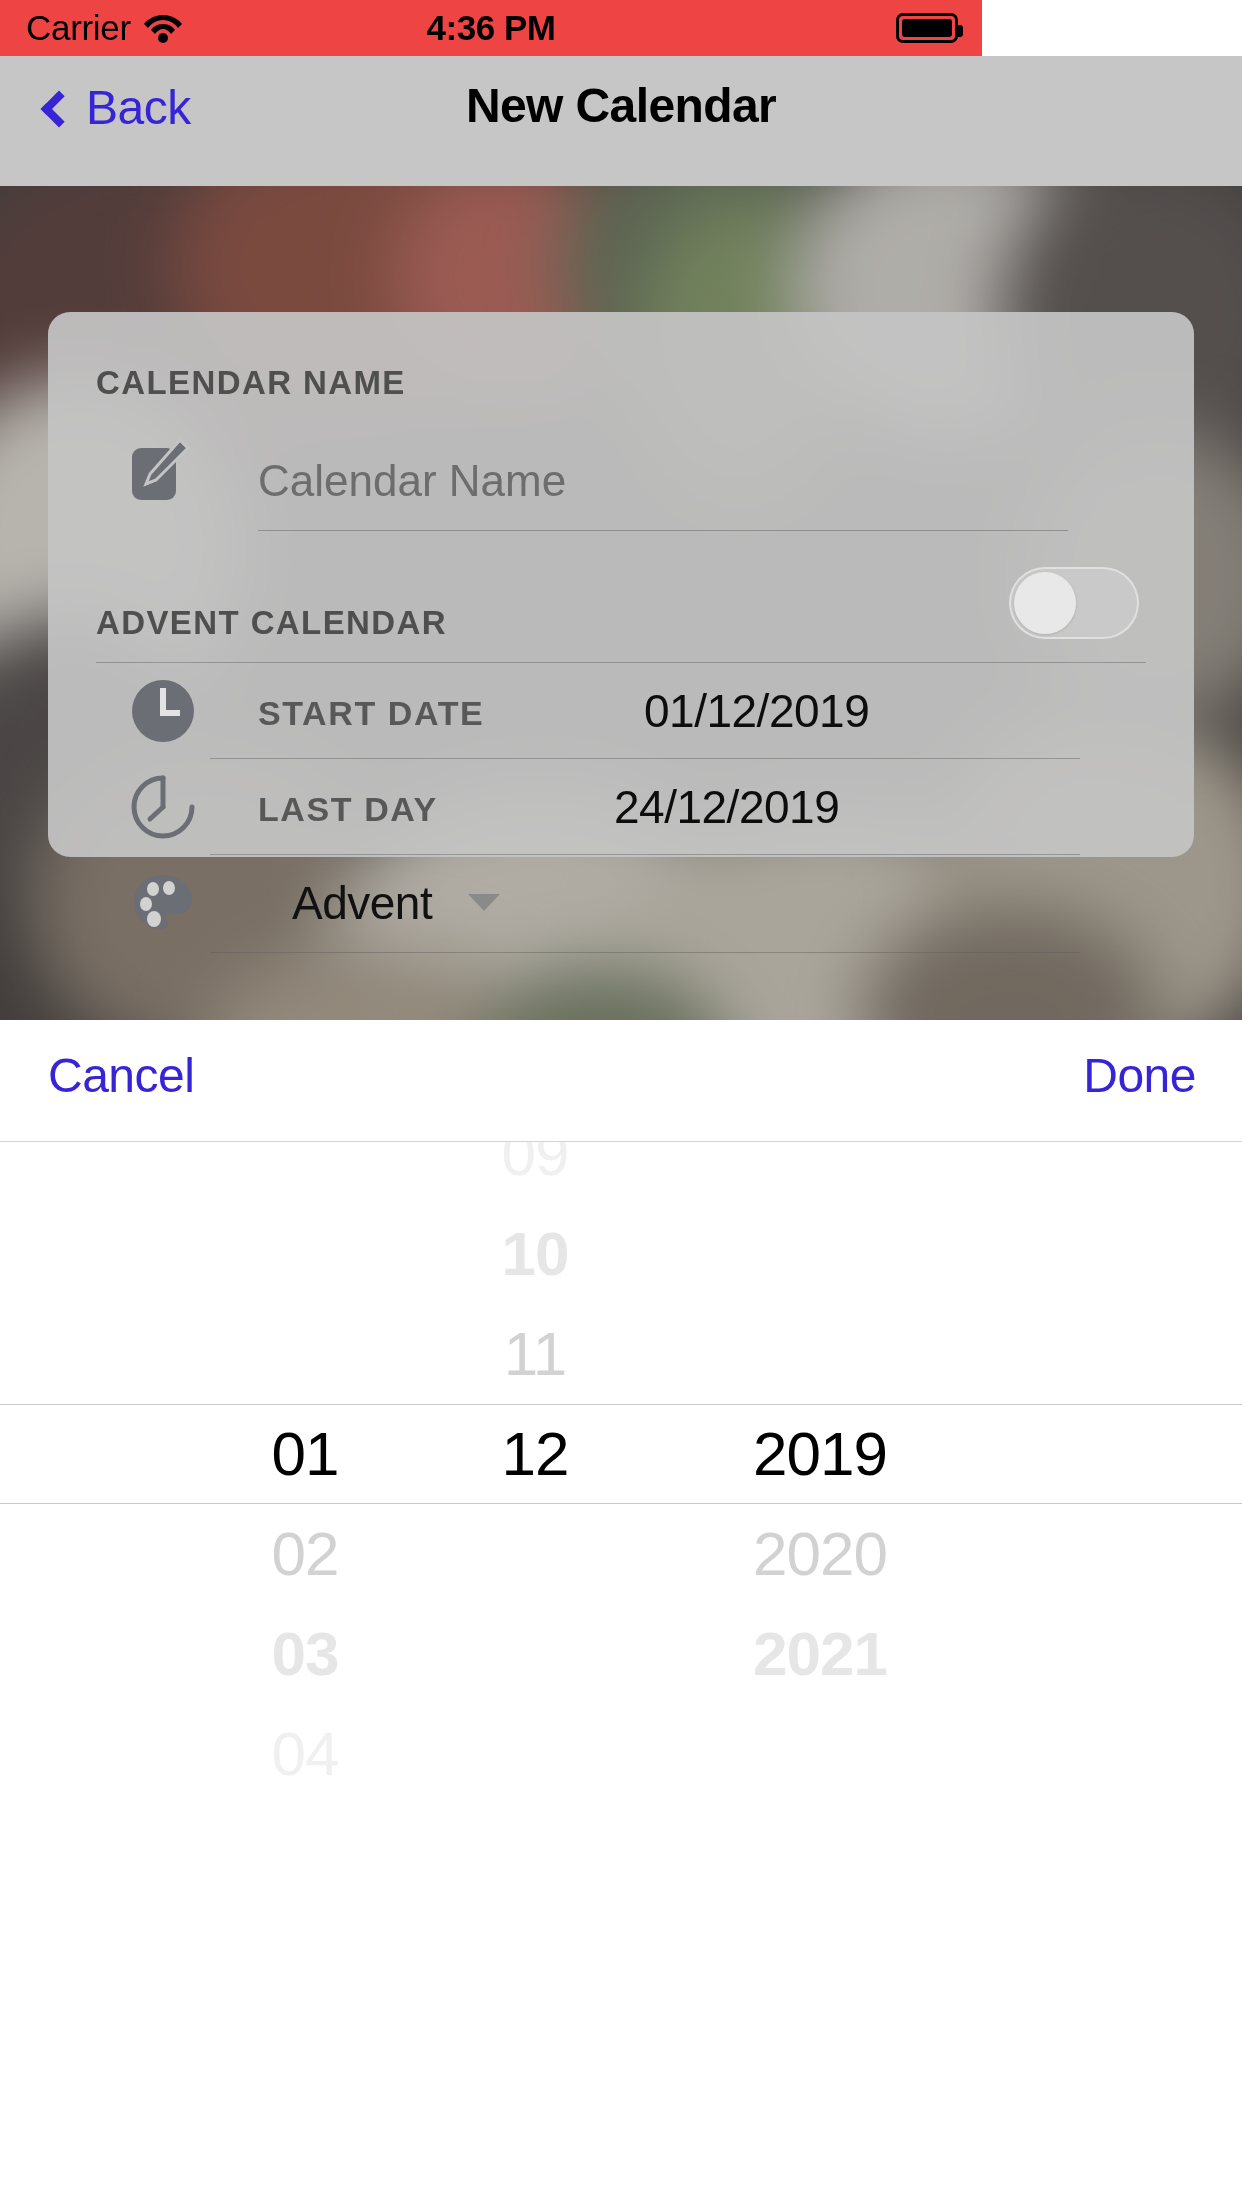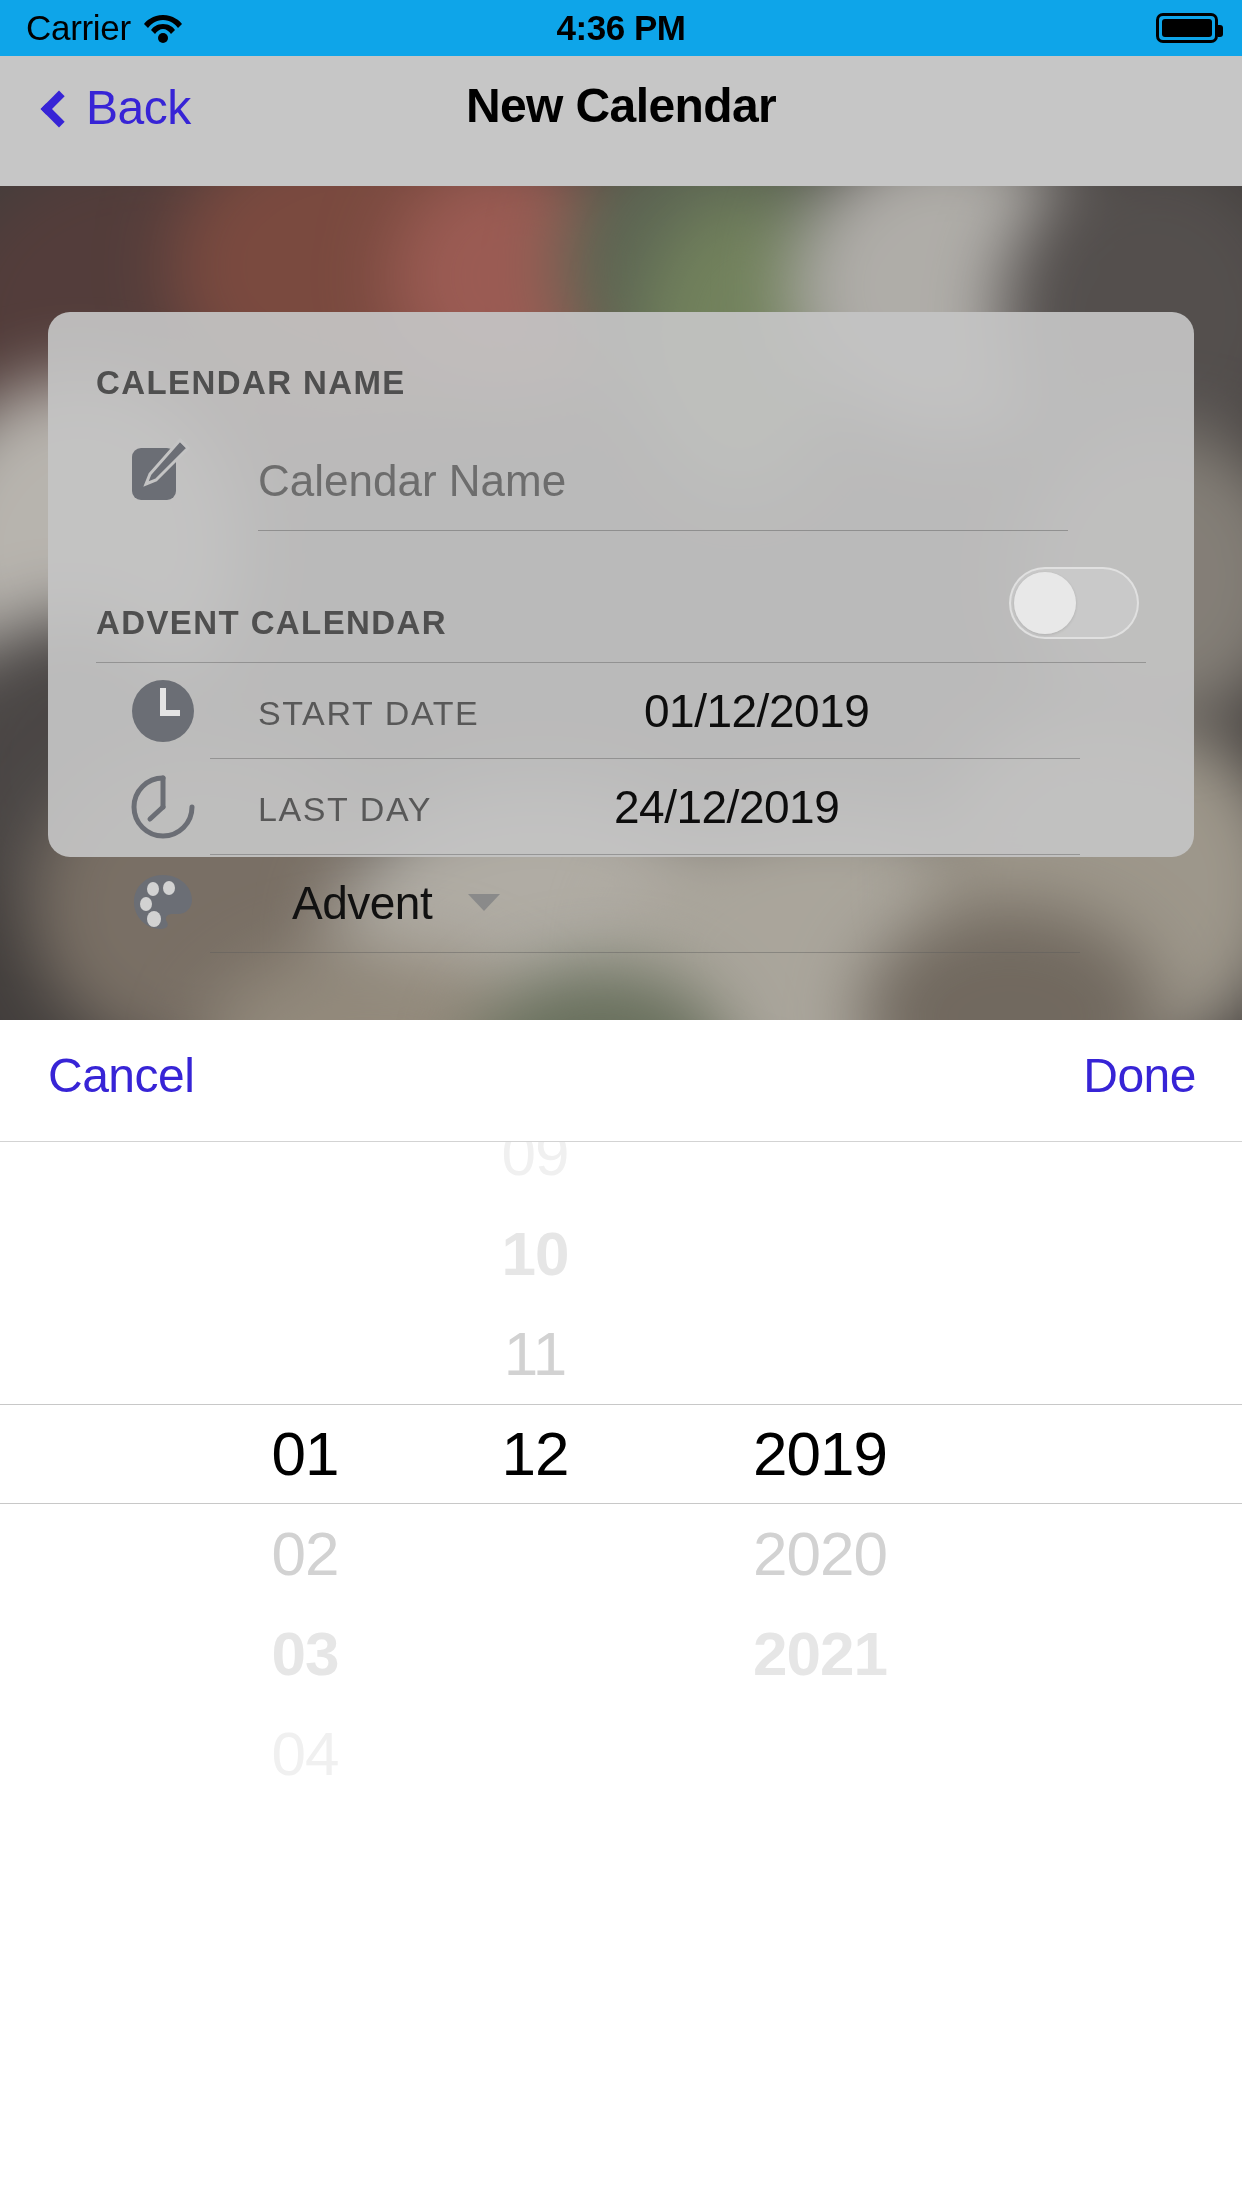--- a/index.html
+++ b/index.html
@@ -16,23 +16,23 @@
     position: relative;
     width: 1242px;
     height: 2208px;
     overflow: hidden;
   }
 
   
   #status-bar {
     position: absolute;
     top: 0; left: 0;
-    width: 1242px;
+    width: 982px;
     height: 56px;
-    background: #0ea5e9;
+    background: #ef4444;
     display: flex;
     align-items: center;
     z-index: 30;
   }
   .sb-left {
     position: absolute;
     left: 26px;
     display: flex;
     align-items: center;
     gap: 12px;
@@ -261,21 +261,21 @@
   .row-icon {
     position: absolute;
     left: 34px;
     width: 66px;
     height: 66px;
   }
   .row-key {
     position: absolute;
     left: 162px;
     font-size: 34px;
-    font-weight: normal;
+    font-weight: bold;
     color: #585858;
     letter-spacing: 1.6px;
   }
   .row-val {
     position: absolute;
     font-size: 46px;
     color: #0d0d0d;
     letter-spacing: -0.5px;
   }
   #theme-value {

